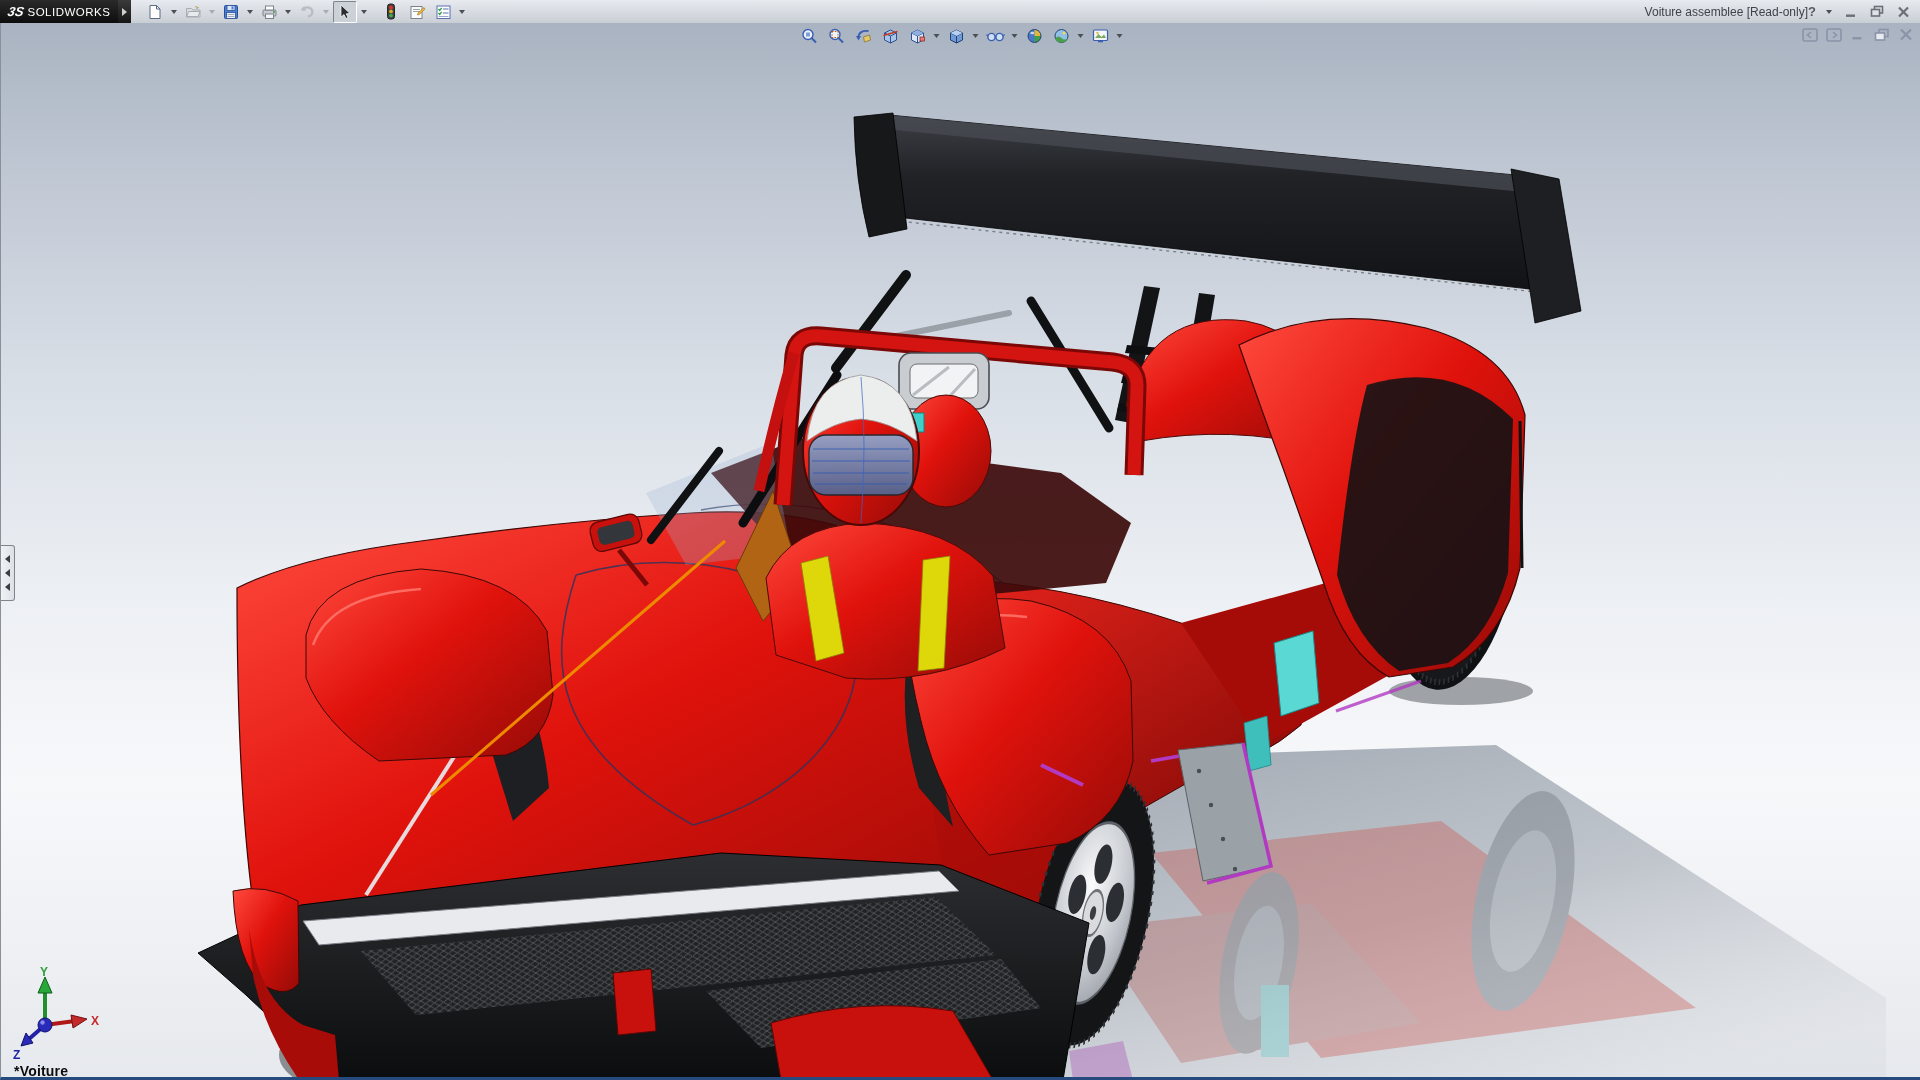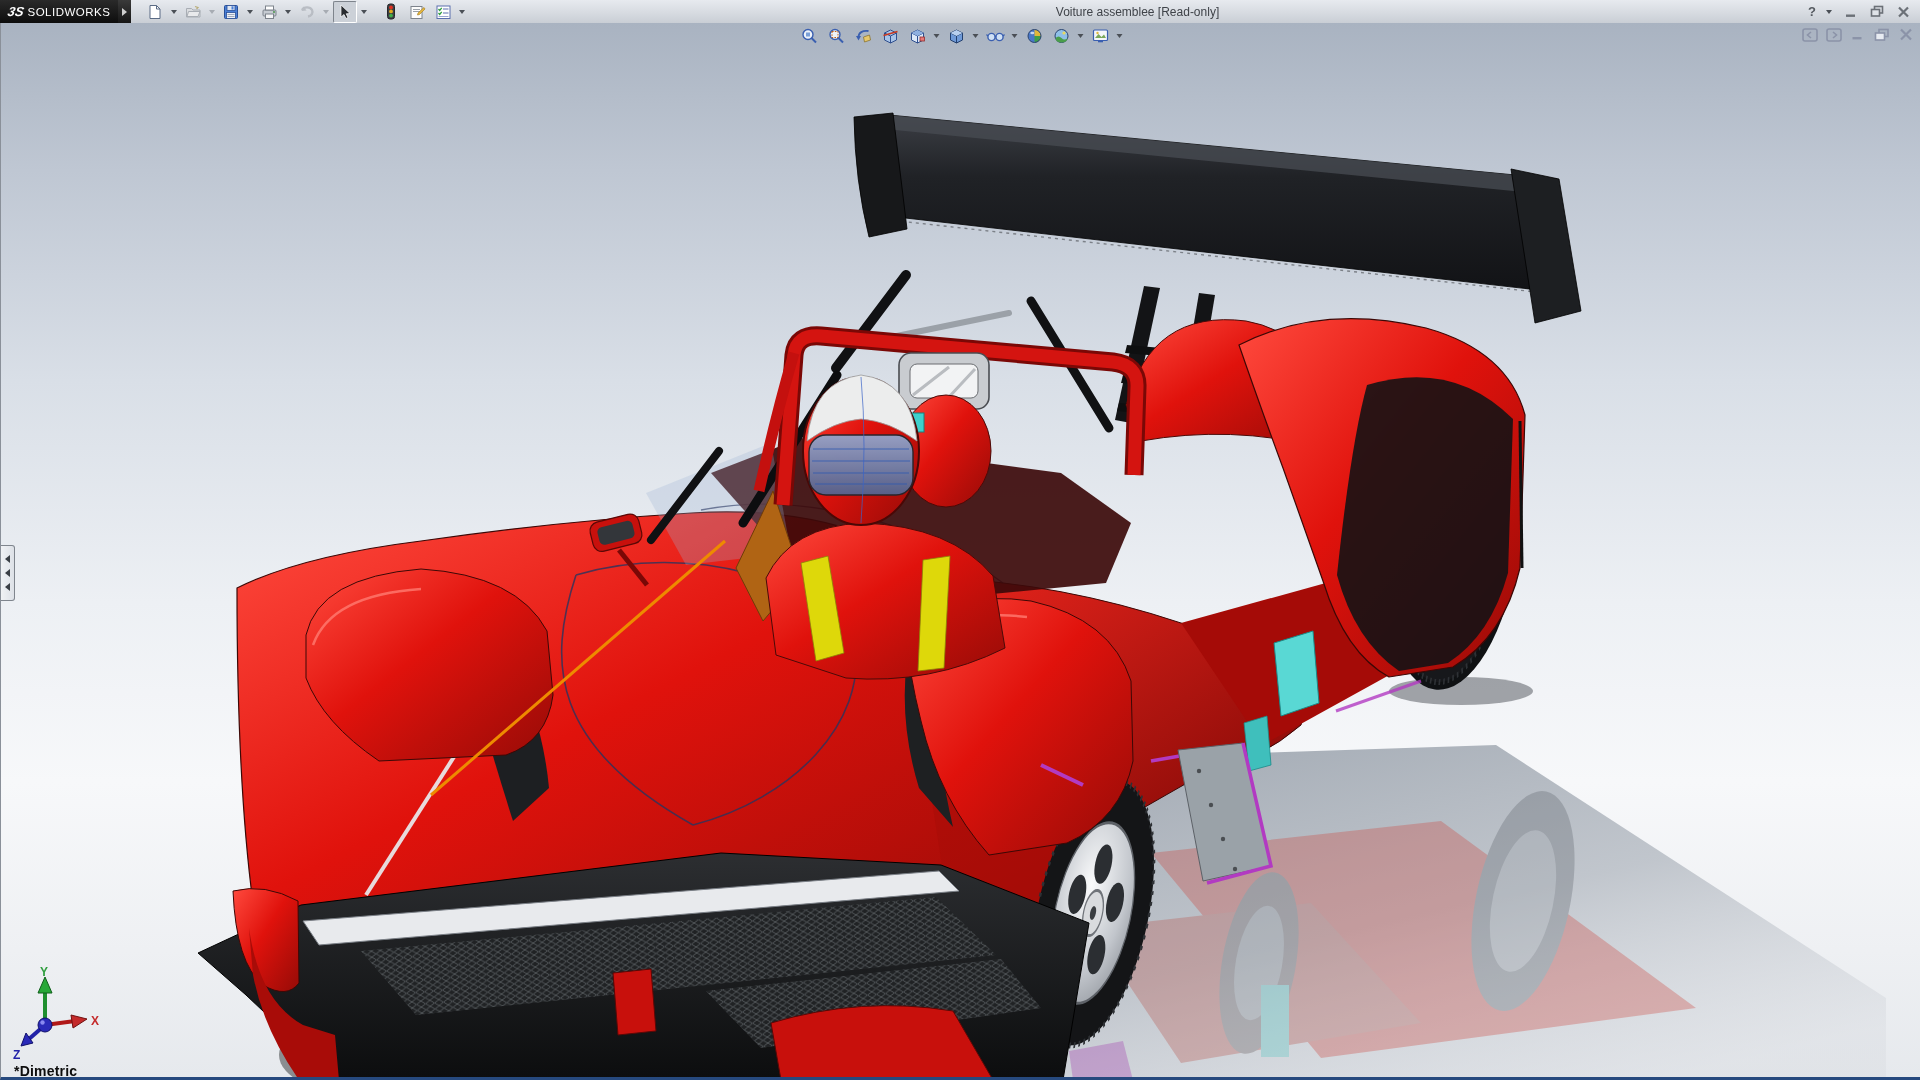--- a/index.html
+++ b/index.html
@@ -18,21 +18,21 @@
     display:flex;align-items:center;justify-content:center;}
   .logo-flyout .tri{width:0;height:0;border-left:5px solid #cfcfcf;border-top:4px solid transparent;border-bottom:4px solid transparent;}
   .tb-tools{display:flex;align-items:center;margin-left:12px;gap:2px;}
   .tb-btn{width:22px;height:20px;display:flex;align-items:center;justify-content:center;border:1px solid transparent;border-radius:2px;}
   .tb-btn.pressed{background:#ccd1d8;border-top:1px solid #7e848c;border-left:1px solid #7e848c;
     border-bottom:1px solid #ffffff;border-right:1px solid #ffffff;}
   .dd{width:10px;height:20px;display:flex;align-items:center;justify-content:center;}
   .dd .tri{width:0;height:0;border-top:4px solid #4a4f56;border-left:3.5px solid transparent;border-right:3.5px solid transparent;}
   .dd .tri.dim{border-top-color:#a7acb3;}
   .tb-sep{width:6px;}
-  .title-center{flex:1;text-align:center;font-size:12px;color:#3f4349;padding-top:1px;}
+  .title-center{flex:1;text-align:right;font-size:12px;color:#3f4349;padding-top:1px;}
   .win-ctrls{display:flex;align-items:center;gap:8px;margin-right:8px;}
   .help-glyph{font-size:13px;font-weight:700;color:#555a60;}
   .wc{display:flex;align-items:center;justify-content:center;width:18px;height:16px;}
 
   
   .viewport{position:absolute;left:0;top:23px;width:1919px;height:1054px;
     border-left:1px solid #8a9099;border-bottom:3px solid #26497e;
     background:linear-gradient(180deg,#a9b3c1 0%,#bfc7d3 14%,#d9dfe7 34%,#edf0f4 55%,#f7f8fa 72%,#eef0f3 88%,#e6e9ed 100%);
     overflow:hidden;}
   .carsvg{position:absolute;left:0;top:0;width:1920px;height:1057px;}
@@ -562,15 +562,15 @@
       <line x1="38" y1="58" x2="68" y2="54" stroke="#b01818" stroke-width="4"></line>
       <polygon points="80,52 64,48 66,61" fill="#c42a2a" stroke="#701010"></polygon>
       <text x="84" y="58" font-size="12" font-weight="bold" fill="#c42a2a">X</text>
       <line x1="38" y1="58" x2="22" y2="72" stroke="#2222a8" stroke-width="4"></line>
       <polygon points="14,79 26,76 19,66" fill="#2a2ab8" stroke="#10106a"></polygon>
       <text x="6" y="92" font-size="12" font-weight="bold" fill="#2222a8">Z</text>
       <circle cx="38" cy="58" r="7" fill="#2a2ab8" stroke="#10106a"></circle>
       <circle cx="35.5" cy="55.5" r="2.2" fill="#8a8af0"></circle>
     </svg>
 
-    <div class="view-label">*Dimetric</div>
+    <div class="view-label">*Voiture</div>
   </div>
 </div>
 
 </body></html>

